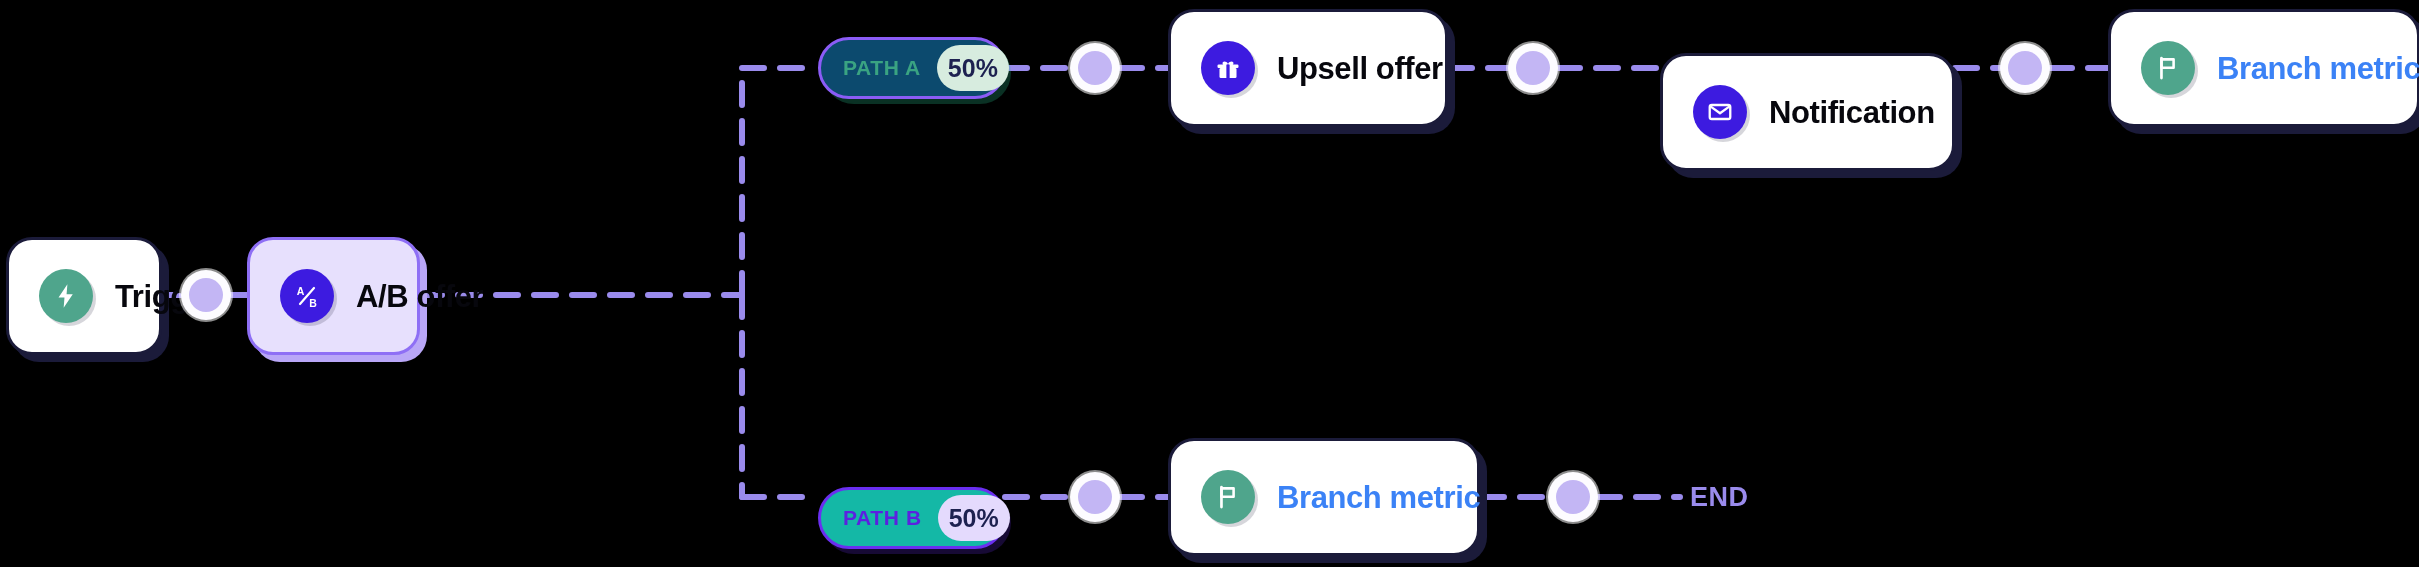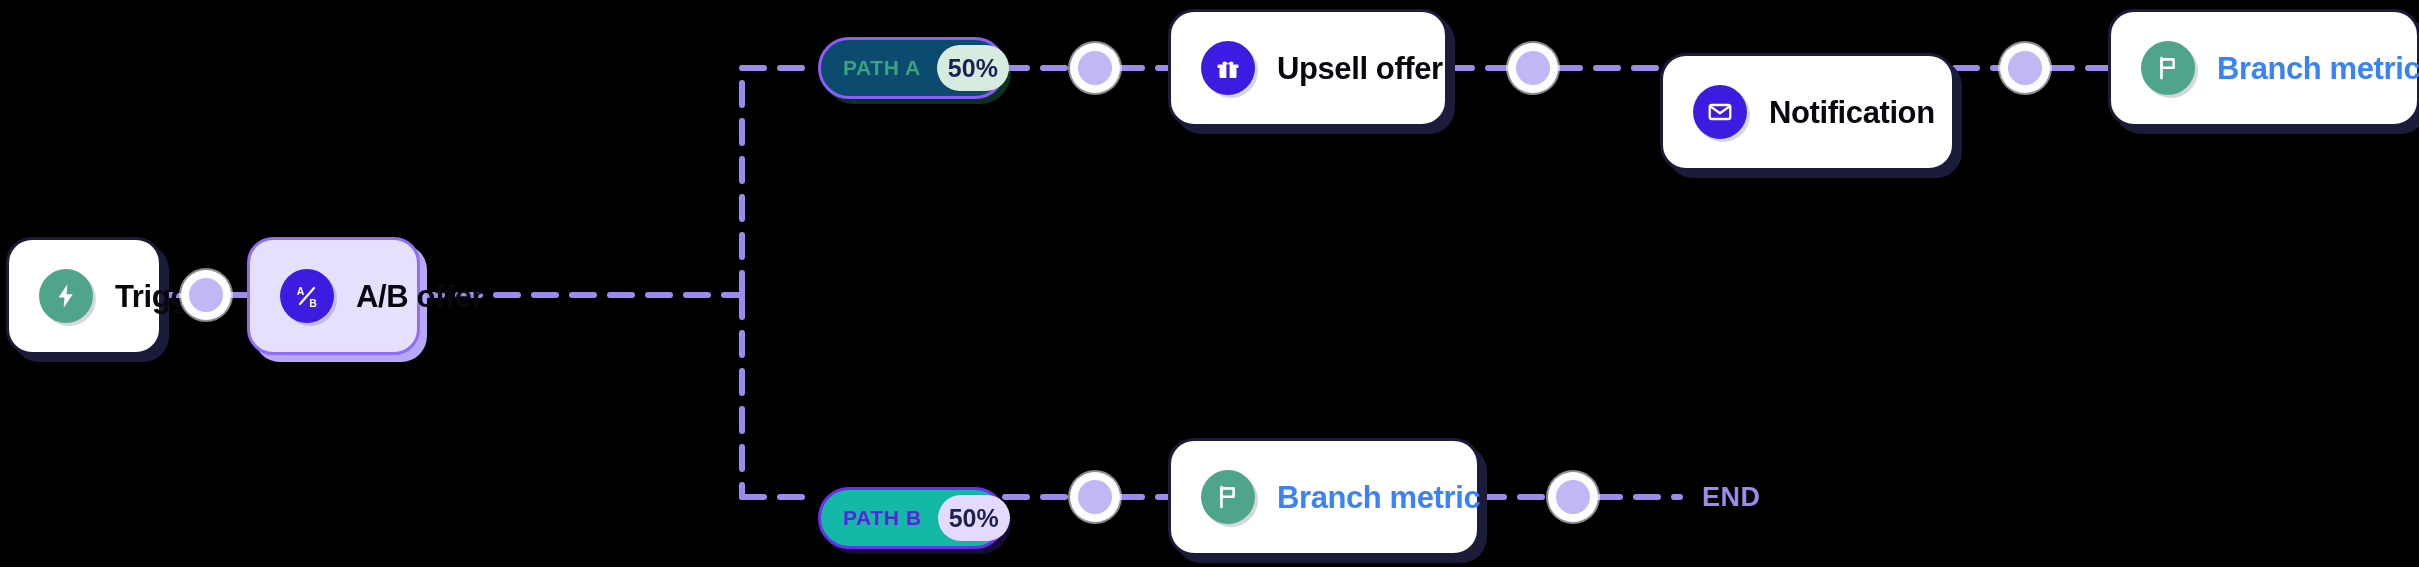--- a/index.html
+++ b/index.html
@@ -146,21 +146,20 @@
 
   
   .end-label {
     position: absolute;
     font-size: 27px;
     font-weight: 700;
     letter-spacing: .5px;
     color: #9a8bec;
     line-height: 1;
     white-space: nowrap;
-    margin-left: 12px;
   }
 </style>
 </head>
 <body>
 
 <div id="canvas">
 
   <svg id="wires" viewBox="0 0 2419 567" xmlns="http://www.w3.org/2000/svg">
     <g fill="none" stroke="#9a8bec" stroke-width="6" stroke-linecap="round" stroke-dasharray="22 16">
 

